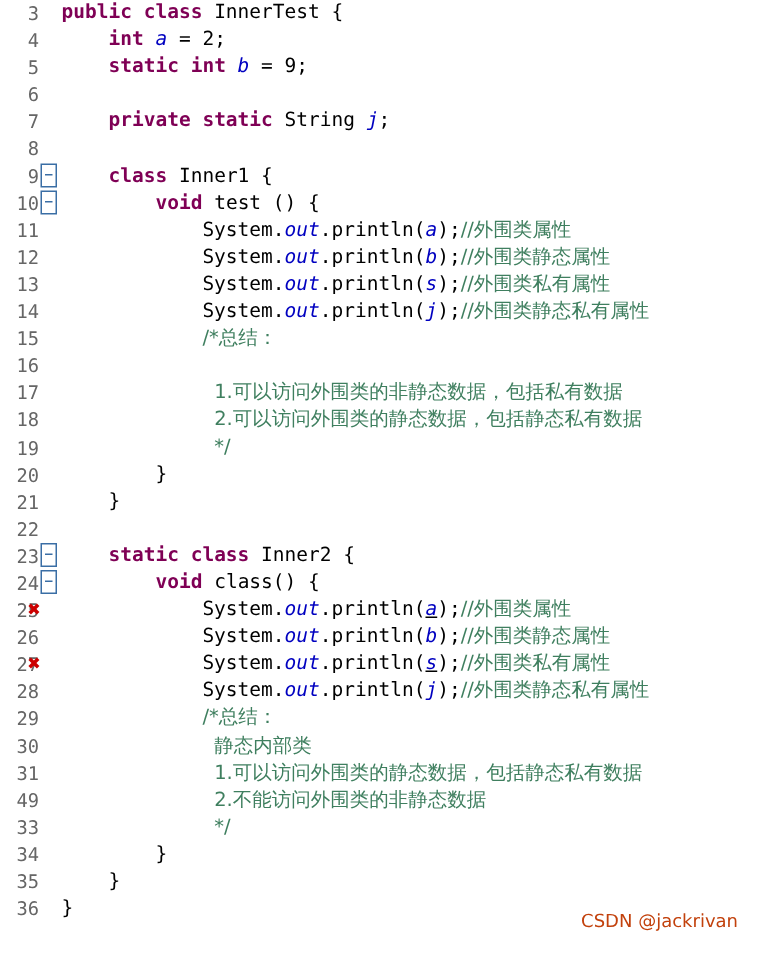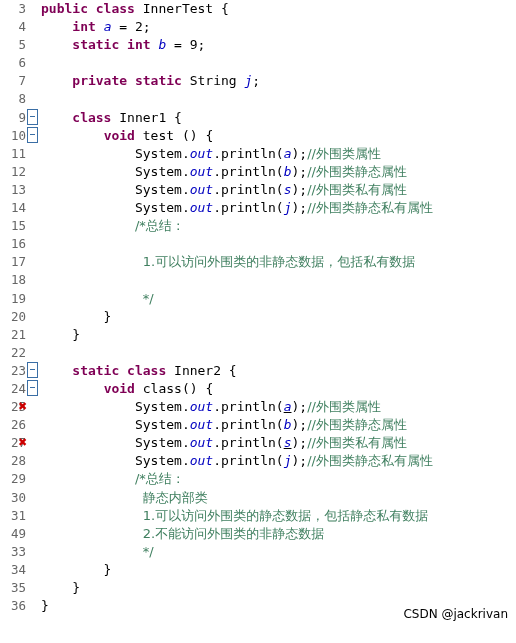--- a/index.html
+++ b/index.html
@@ -92,23 +92,23 @@
   }
   .sel-box::after {
     content: "";
     position: absolute;
     left: 2px; top: 6px;
     width: 5px; height: 1px;
     background: #3a6ea5;
   }
   .watermark {
     position: absolute;
-    right: 8px;
+    right: 24px;
     bottom: 22px;
-    color: #000000;
+    color: #c2410c;
     font-size: 12px;
     font-family: "DejaVu Sans", sans-serif;
   }
 </style>
 </head>
 <body>
 
 <div id="editor">
   <div class="gutter"></div>
   <div class="gutter-divider"></div>
@@ -121,21 +121,21 @@
       <div class="row"><span class="lineno">8</span><span class="content"></span></div>
       <div class="row"><span class="lineno">9</span><span class="sel-box"></span><span class="content"><span class="plain">    </span><span class="kw">class </span><span class="plain">Inner1 {</span></span></div>
       <div class="row"><span class="lineno">10</span><span class="sel-box"></span><span class="content"><span class="plain">        </span><span class="kw">void </span><span class="plain">test () {</span></span></div>
       <div class="row"><span class="lineno">11</span><span class="content"><span class="plain">            System.</span><span class="sfld">out</span><span class="plain">.println(</span><span class="fld">a</span><span class="plain">);</span><span class="cmt-cn">//外围类属性</span></span></div>
       <div class="row"><span class="lineno">12</span><span class="content"><span class="plain">            System.</span><span class="sfld">out</span><span class="plain">.println(</span><span class="fld">b</span><span class="plain">);</span><span class="cmt-cn">//外围类静态属性</span></span></div>
       <div class="row"><span class="lineno">13</span><span class="content"><span class="plain">            System.</span><span class="sfld">out</span><span class="plain">.println(</span><span class="fld">s</span><span class="plain">);</span><span class="cmt-cn">//外围类私有属性</span></span></div>
       <div class="row"><span class="lineno">14</span><span class="content"><span class="plain">            System.</span><span class="sfld">out</span><span class="plain">.println(</span><span class="fld">j</span><span class="plain">);</span><span class="cmt-cn">//外围类静态私有属性</span></span></div>
       <div class="row"><span class="lineno">15</span><span class="content"><span class="plain">            </span><span class="cmt-cn">/*总结：</span></span></div>
       <div class="row"><span class="lineno">16</span></div>
       <div class="row"><span class="lineno">17</span><span class="content"><span class="plain">             </span><span class="cmt-cn">1.可以访问外围类的非静态数据，包括私有数据</span></span></div>
-      <div class="row"><span class="lineno">18</span></div>
+      <div class="row"><span class="lineno">18</span><span class="content"><span class="plain">             </span><span class="cmt-cn">2.可以访问外围类的静态数据，包括静态私有数据</span></span></div>
       <div class="row"><span class="lineno">19</span><span class="content"><span class="plain">             </span><span class="cmt-cn">*/</span></span></div>
       <div class="row"><span class="lineno">20</span><span class="content"><span class="plain">        }</span></span></div>
       <div class="row"><span class="lineno">21</span><span class="content"><span class="plain">    }</span></span></div>
       <div class="row"><span class="lineno">22</span><span class="content"></span></div>
       <div class="row"><span class="lineno">23</span><span class="sel-box"></span><span class="content"><span class="plain">    </span><span class="kw">static class </span><span class="plain">Inner2 {</span></span></div>
       <div class="row"><span class="lineno">24</span><span class="sel-box"></span><span class="content"><span class="plain">        </span><span class="kw">void </span><span class="plain">class() {</span></span></div>
       <div class="row"><span class="lineno">25</span><span class="err-mark">✖</span><span class="content"><span class="plain">            System.</span><span class="sfld">out</span><span class="plain">.println(</span><span class="fld underline-err">a</span><span class="plain">);</span><span class="cmt-cn">//外围类属性</span></span></div>
       <div class="row"><span class="lineno">26</span><span class="content"><span class="plain">            System.</span><span class="sfld">out</span><span class="plain">.println(</span><span class="fld">b</span><span class="plain">);</span><span class="cmt-cn">//外围类静态属性</span></span></div>
       <div class="row"><span class="lineno">27</span><span class="err-mark">✖</span><span class="content"><span class="plain">            System.</span><span class="sfld">out</span><span class="plain">.println(</span><span class="fld underline-err">s</span><span class="plain">);</span><span class="cmt-cn">//外围类私有属性</span></span></div>
       <div class="row"><span class="lineno">28</span><span class="content"><span class="plain">            System.</span><span class="sfld">out</span><span class="plain">.println(</span><span class="fld">j</span><span class="plain">);</span><span class="cmt-cn">//外围类静态私有属性</span></span></div>

